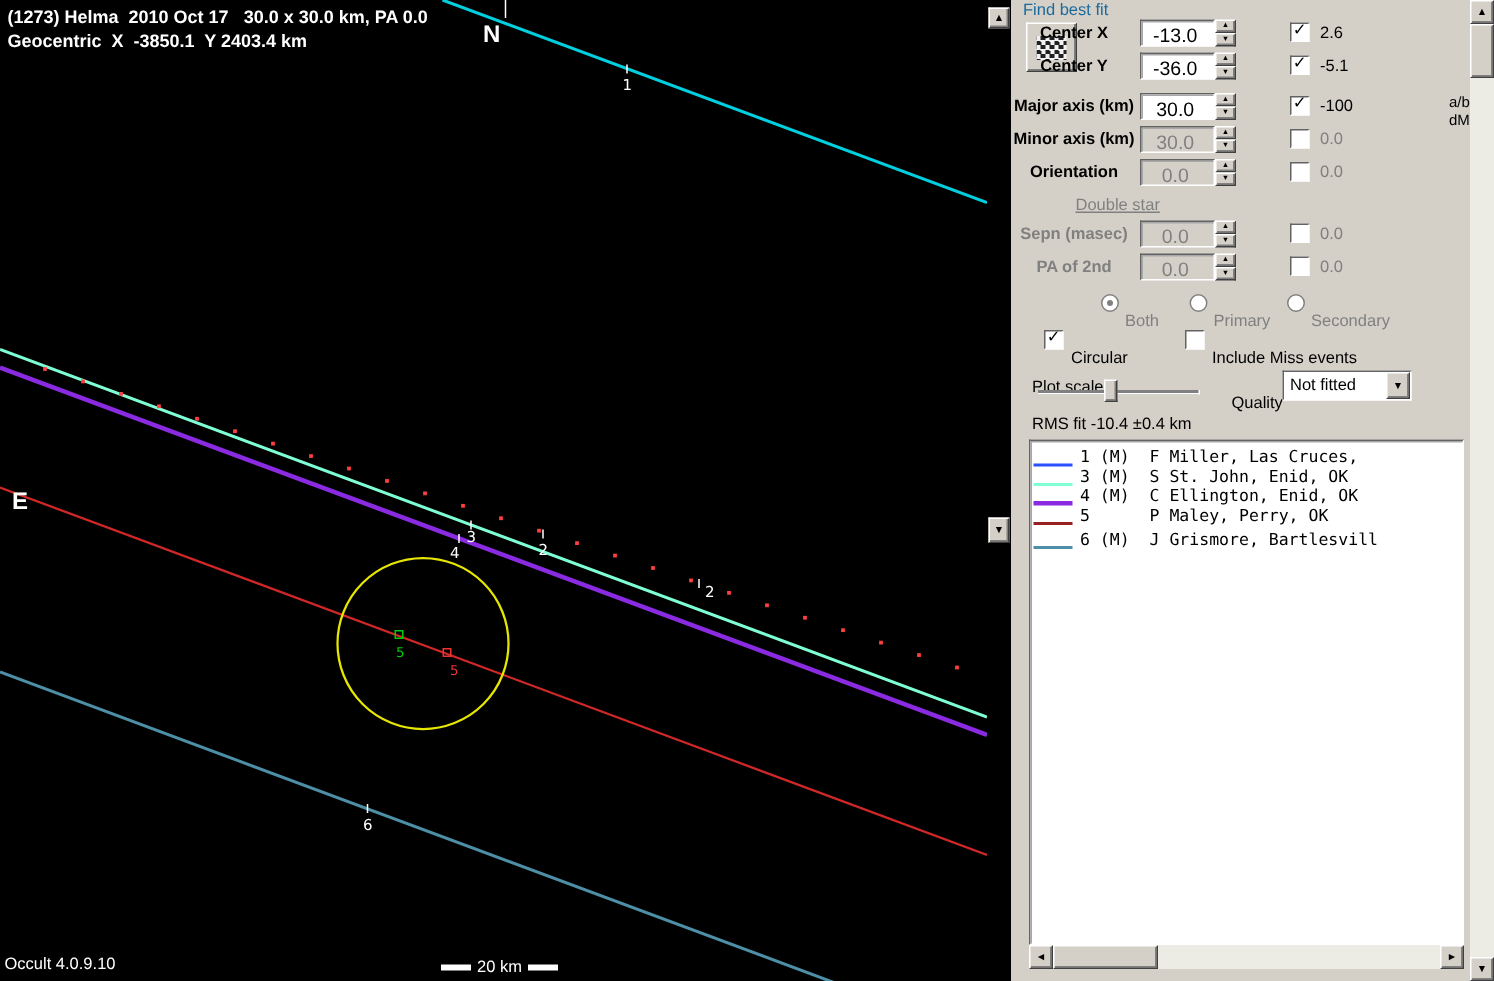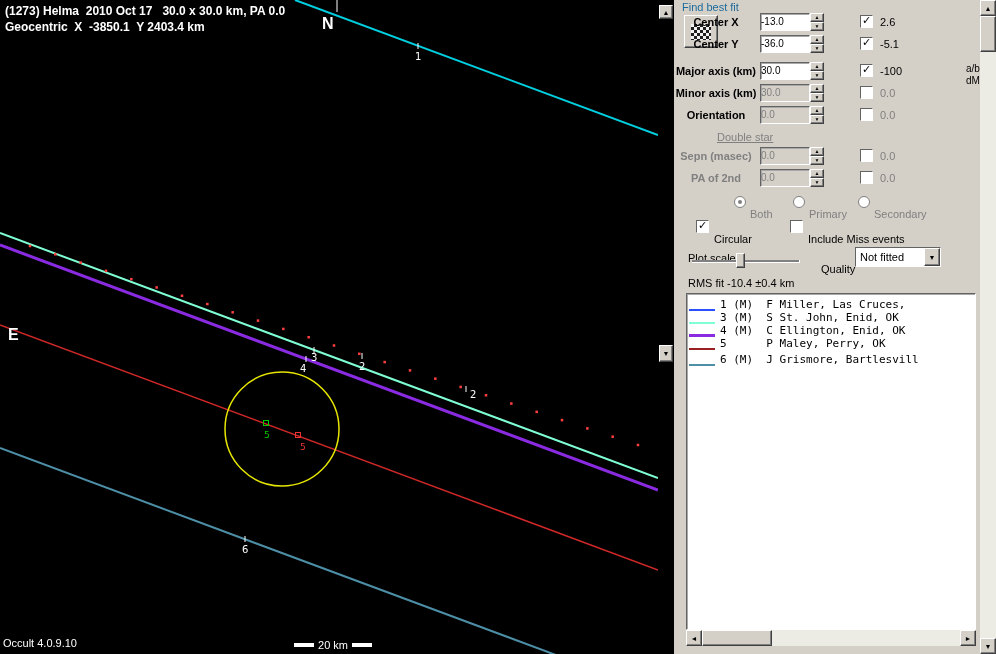--- a/index.html
+++ b/index.html
@@ -22,21 +22,21 @@
 
   
   .midstrip { position:absolute; left:658px; top:0; width:16px; height:654px; background:#000; }
 
   
   .sbtn { background:#d4d0c8; border:1px solid; border-color:#ffffff #404040 #404040 #ffffff;
           box-shadow:inset -1px -1px 0 #808080; display:flex; align-items:center;
           justify-content:center; font-size:7px; color:#000; }
   .tb { position:absolute; width:50px; height:18px; background:#fff;
         border:1px solid; border-color:#636363 #ffffff #ffffff #636363;
-        box-shadow:inset 1px 1px 0 #a8a8a8; padding:2px 3px 0 0; text-align:left; font-size:10px; }
+        box-shadow:inset 1px 1px 0 #a8a8a8; padding:2px 3px 0 0; text-align:center; font-size:13px; }
   .tb.dis { background:#d4d0c8; color:#808080; }
   .spin { position:absolute; width:14px; height:18px; display:flex; flex-direction:column; }
   .spin span { flex:1; background:#d4d0c8; border:1px solid;
                border-color:#ffffff #404040 #404040 #ffffff; box-shadow:inset -1px -1px 0 #808080;
                font-size:5px; line-height:7px; text-align:center; overflow:hidden; }
   .cb { position:absolute; width:13px; height:13px; background:#fff; border:1px solid;
         border-color:#636363 #ffffff #ffffff #636363; font-size:11px; line-height:11px;
         text-align:center; color:#000; }
   .cb.checked::after { content:"✓"; position:relative; top:-1px; }
   .radio { position:absolute; width:12px; height:12px; border-radius:50%; background:#fff;

